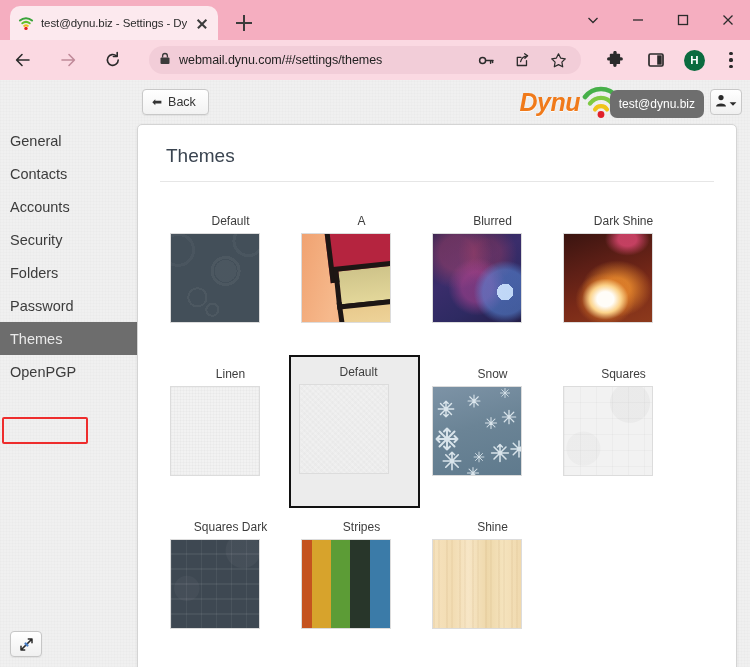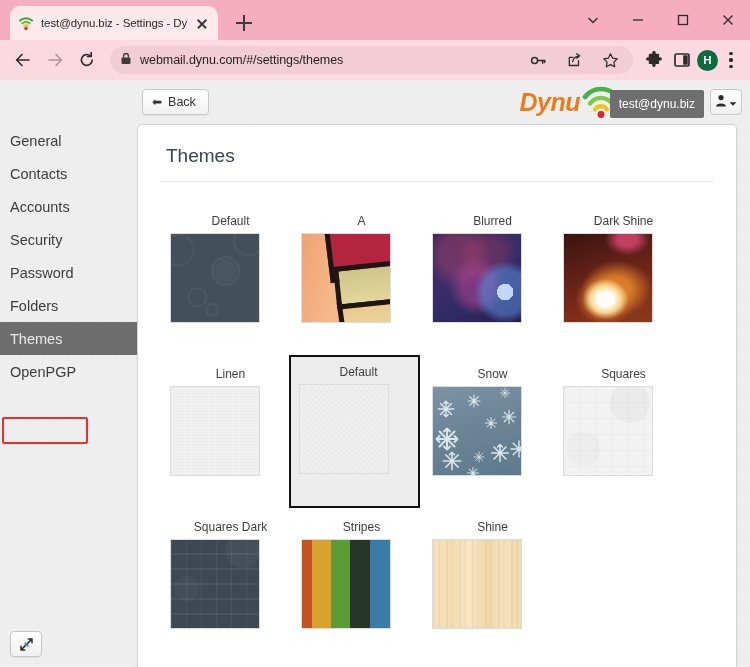--- a/index.html
+++ b/index.html
@@ -92,21 +92,21 @@
     position: relative;
   }
   .wc svg { display: block; }
 
   .toolbar {
     height: 40px;
     background: #fbd9e2;
     display: flex;
     align-items: center;
     padding: 0 8px;
-    gap: 2px;
+    gap: 15px;
   }
   .navbtn {
     width: 30px; height: 30px;
     display: flex; align-items: center; justify-content: center;
     cursor: pointer;
     border-radius: 50%;
   }
   .omnibox {
     flex: 1;
     height: 28px;
@@ -206,21 +206,21 @@
   }
   .wifi-logo { width: 38px; height: 32px; position: relative; }
 
   .acct-btn {
     position: absolute;
     right: 46px; top: 10px;
     height: 28px;
     background: #6e6e6e;
     color: #fff;
     font-size: 12px;
-    border-radius: 2px;
+    border-radius: 7px;
     display: flex; align-items: center;
     padding: 0 9px;
     cursor: pointer;
   }
   .user-btn {
     position: absolute;
     right: 8px; top: 9px;
     width: 32px; height: 26px;
     background: linear-gradient(#ffffff, #f0f0f0);
     border: 1px solid #c8c8c8;
@@ -617,24 +617,24 @@
       <div class="side-item">
           <span>Contacts</span>
         </div>
       <div class="side-item">
           <span>Accounts</span>
         </div>
       <div class="side-item">
           <span>Security</span>
         </div>
       <div class="side-item">
+          <span>Folders</span>
+        </div>
+      <div class="side-item">
           <span>Password</span>
-        </div>
-      <div class="side-item">
-          <span>Folders</span>
         </div>
       <div class="side-item active">
           <span>Themes</span>
         </div>
       <div class="side-item">
           <span>OpenPGP</span>
         </div>
     </div>
     <div class="annot-box"></div>
 

